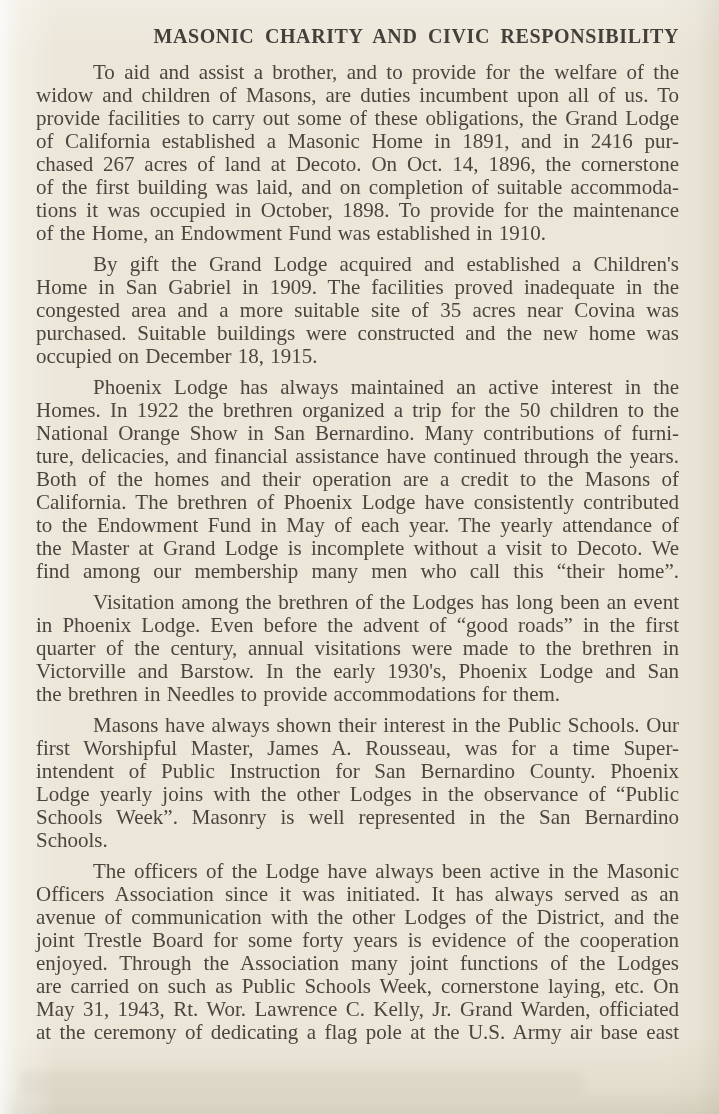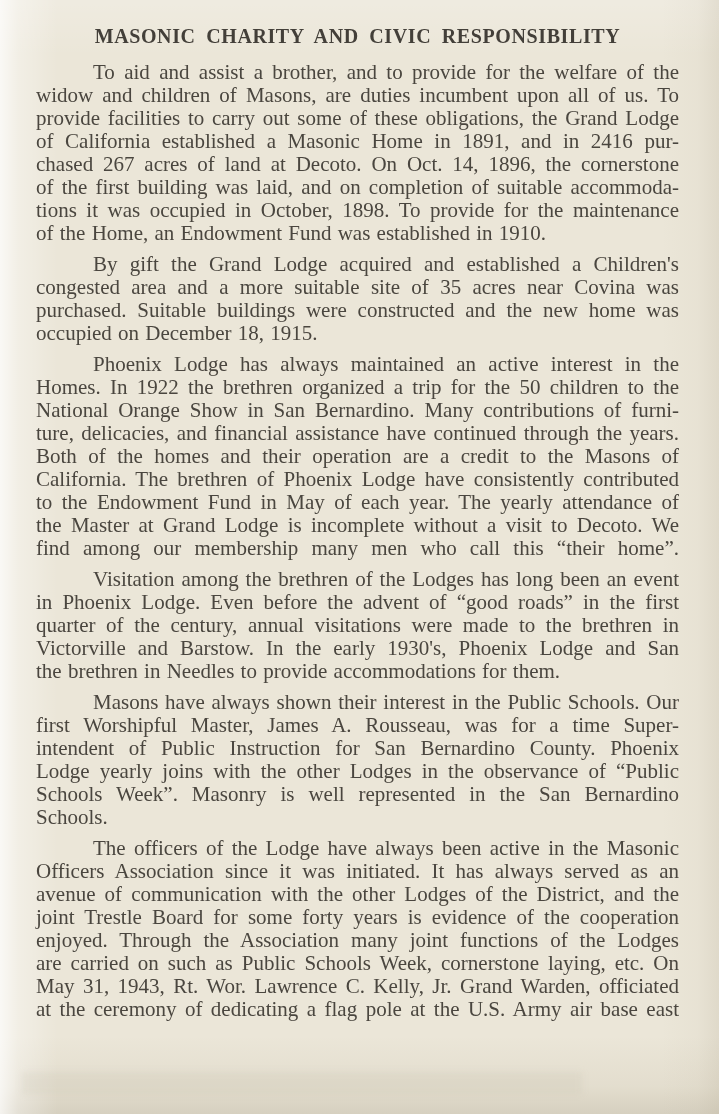--- a/index.html
+++ b/index.html
@@ -20,21 +20,21 @@
       linear-gradient(180deg, rgba(255,255,255,0.22) 0%, rgba(255,255,255,0) 5%, rgba(255,255,255,0) 93%, rgba(158,146,120,0.10) 97.5%, rgba(140,128,104,0.22) 100%),
       #ebe6d8;
     font-family: "Liberation Serif", "DejaVu Serif", serif;
     color: #4a463f;
   }
   .title {
     margin: 0 0 13px 0;
     font-size: 20px;
     line-height: 24px;
     font-weight: bold;
-    text-align: center;
+    text-align: right;
     letter-spacing: 0.6px;
     word-spacing: 5px;
     color: #433f39;
   }
   .doc-body {
     font-size: 21px;
     line-height: 23px;
     word-spacing: 1px;
   }
   .para { margin: 0 0 8px 0; }
@@ -68,20 +68,21 @@
         <div class="line">widow and children of Masons, are duties incumbent upon all of us. To</div>
         <div class="line">provide facilities to carry out some of these obligations, the Grand Lodge</div>
         <div class="line">of California established a Masonic Home in 1891, and in 2416 pur-</div>
         <div class="line">chased 267 acres of land at Decoto. On Oct. 14, 1896, the cornerstone</div>
         <div class="line">of the first building was laid, and on completion of suitable accommoda-</div>
         <div class="line">tions it was occupied in October, 1898. To provide for the maintenance</div>
         <div class="line last">of the Home, an Endowment Fund was established in 1910.</div>
       </div>
       <div class="para">
         <div class="line first">By gift the Grand Lodge acquired and established a Children's</div>
+        <div class="line">Home in San Gabriel in 1909. The facilities proved inadequate in the</div>
         <div class="line">congested area and a more suitable site of 35 acres near Covina was</div>
         <div class="line">purchased. Suitable buildings were constructed and the new home was</div>
         <div class="line last">occupied on December 18, 1915.</div>
       </div>
       <div class="para justify-last">
         <div class="line first">Phoenix Lodge has always maintained an active interest in the</div>
         <div class="line">Homes. In 1922 the brethren organized a trip for the 50 children to the</div>
         <div class="line">National Orange Show in San Bernardino. Many contributions of furni-</div>
         <div class="line">ture, delicacies, and financial assistance have continued through the years.</div>
         <div class="line">Both of the homes and their operation are a credit to the Masons of</div>

